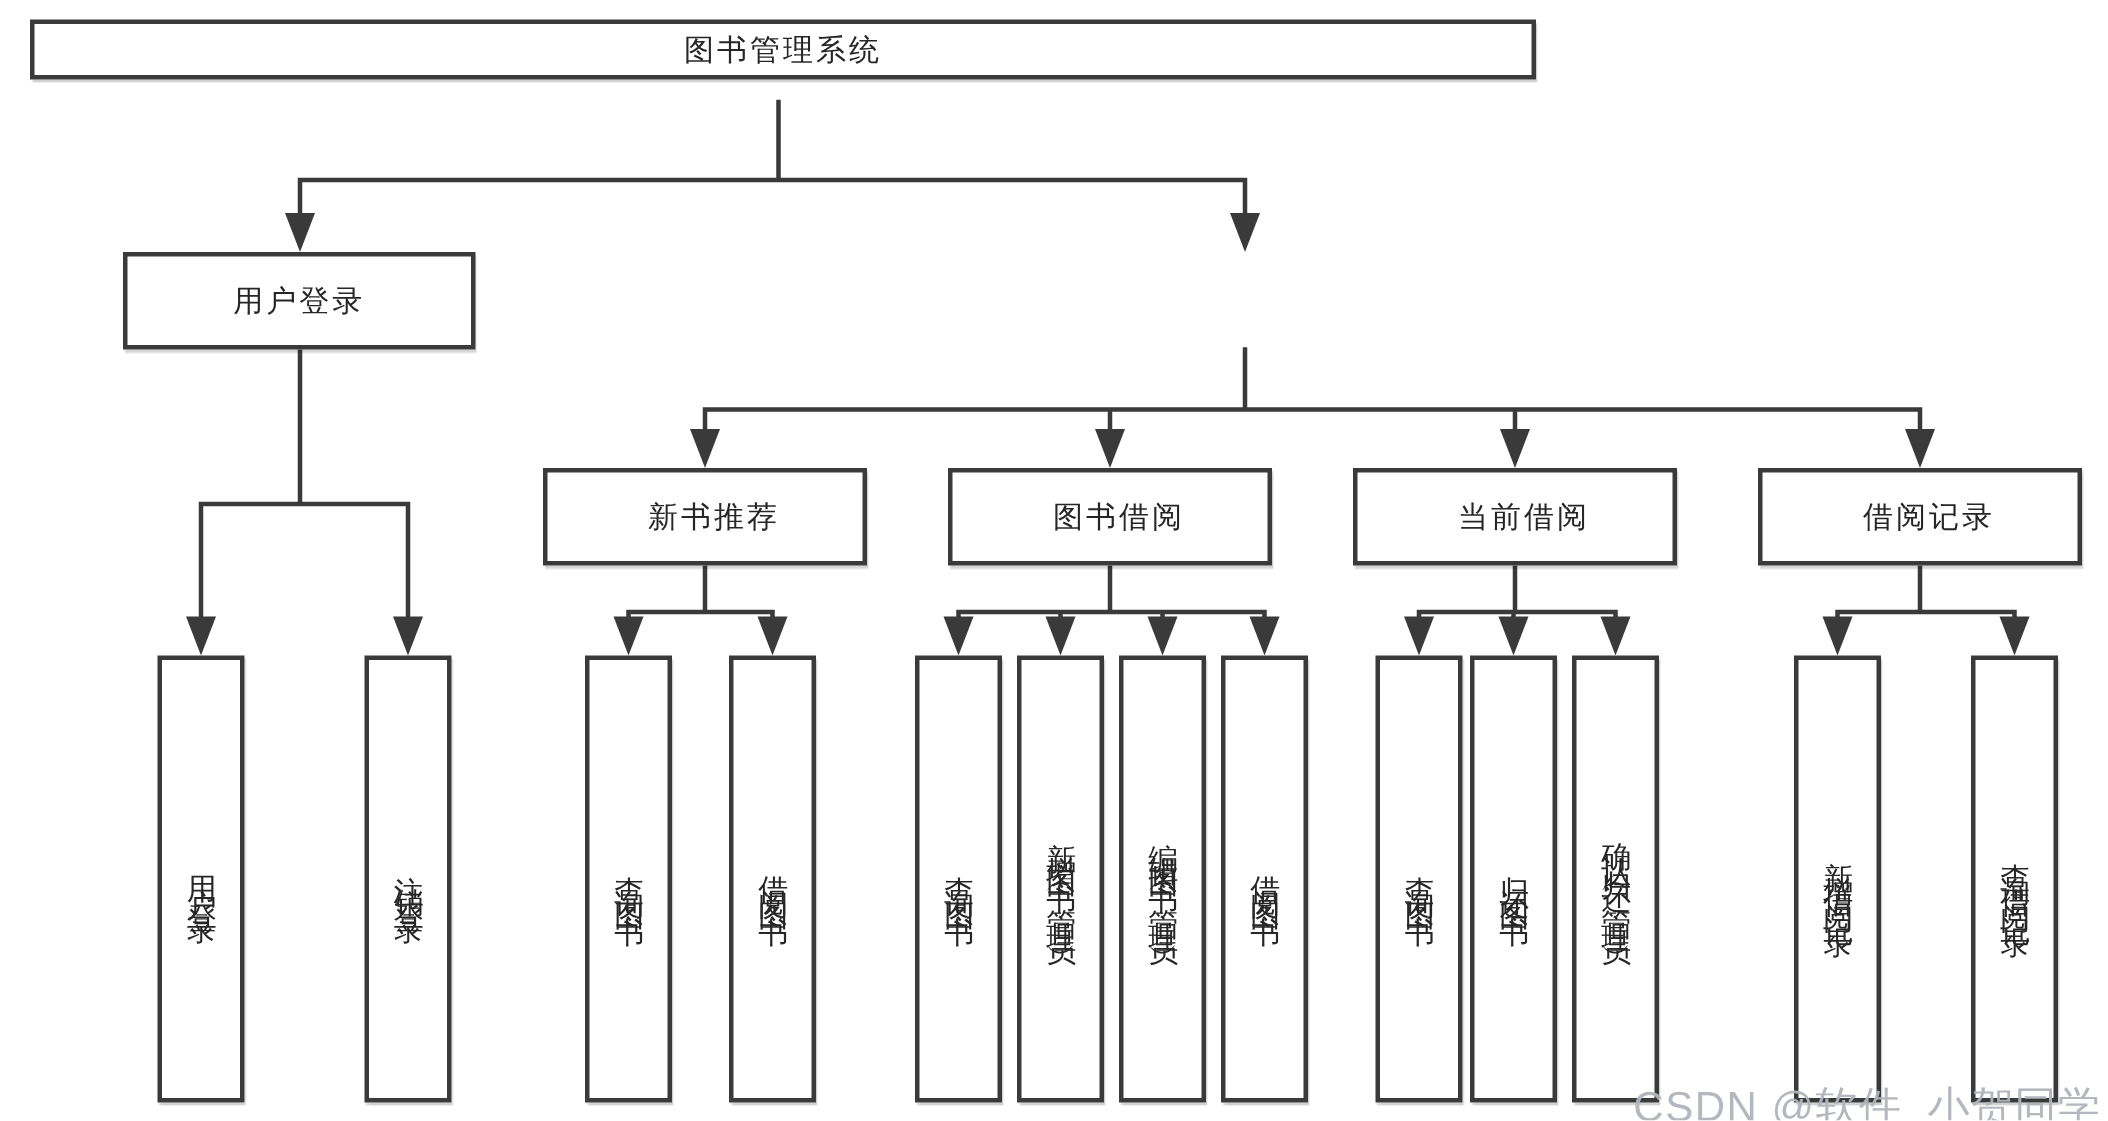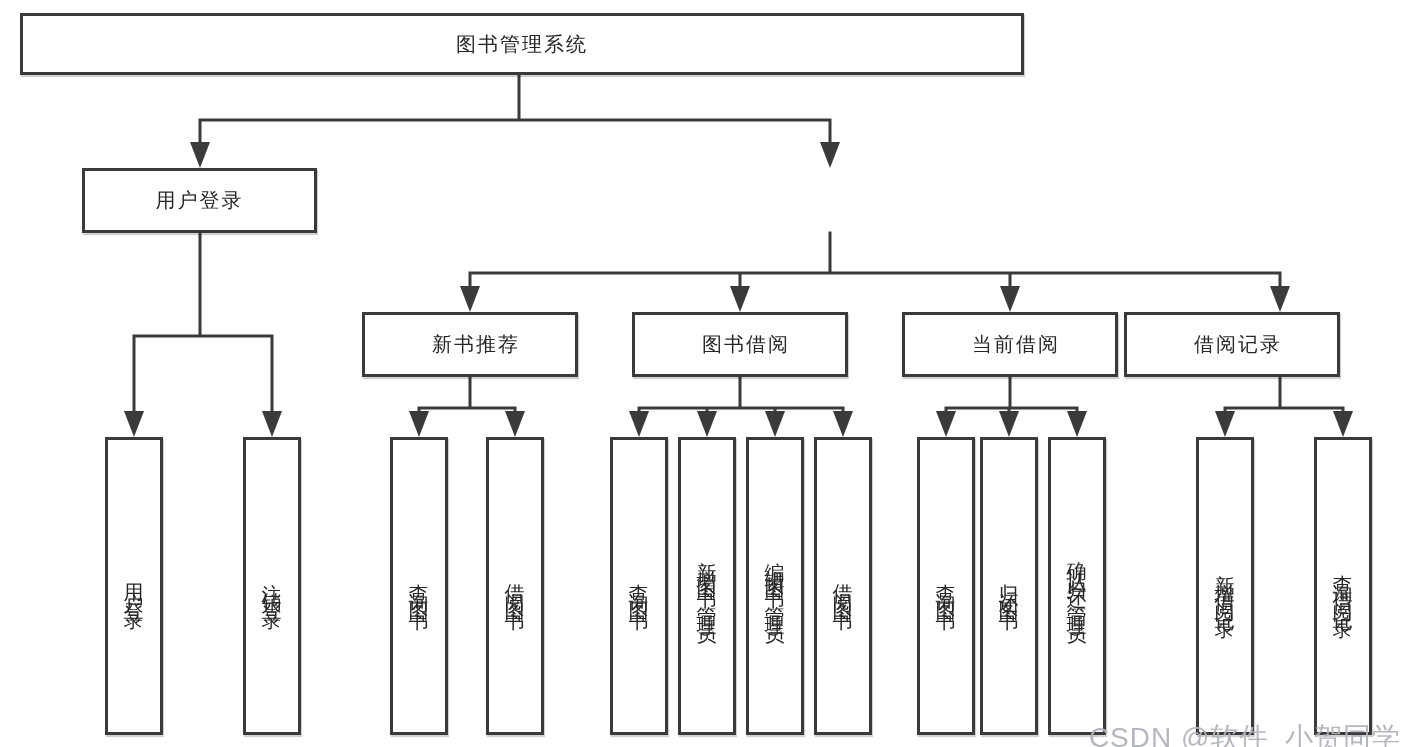--- a/index.html
+++ b/index.html
@@ -24,21 +24,21 @@
     background: #ffffff;
     border: 3px solid #3a3a3a;
     box-shadow: 1px 2px 1px rgba(0,0,0,0.18);
     display: flex;
     align-items: center;
     justify-content: center;
     font-size: 20px;
     letter-spacing: 2px;
     color: #262626;
   }
-  .root  { left: 20px;  top: 13px;  width: 1004px; height: 62px; }
+  .root  { left: 20px;  top: 13px;  width: 1004px; height: 40px; }
   .lvl2  { top: 168px; width: 235px; height: 65px; }
   .lvl3  { top: 312px; width: 216px; height: 65px; padding-left: 12px; }
   .leaf  { top: 437px; width: 58px;  height: 298px; letter-spacing: 0; }
   .vtext {
     writing-mode: vertical-rl;
     font-size: 20px;
     letter-spacing: 9px;
     line-height: 1;
     color: #262626;
   }
@@ -101,21 +101,21 @@
 
   <div class="node lvl3" style="left:362px">
     <span>新书推荐</span>
   </div>
   <div class="node lvl3" style="left:902px">
     <span>当前借阅</span>
   </div>
   <div class="node lvl3" style="left:632px">
     <span>图书借阅</span>
   </div>
-  <div class="node lvl3" style="left:1124px">
+  <div class="node lvl3" style="left:1172px">
     <span>借阅记录</span>
   </div>
 
   <div class="node leaf" style="left:105px">
     <span class="vtext">用户登录</span>
   </div>
   <div class="node leaf" style="left:243px">
     <span class="vtext">注销登录</span>
   </div>
   <div class="node leaf" style="left:390px">

